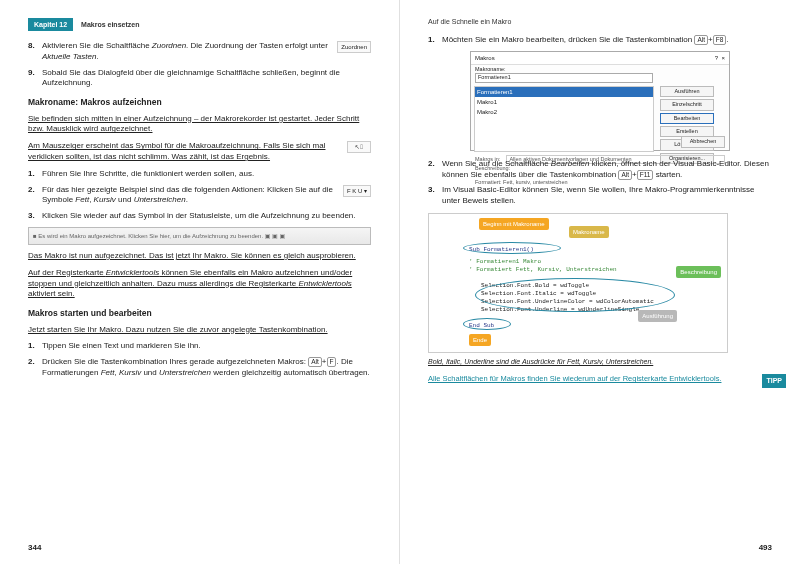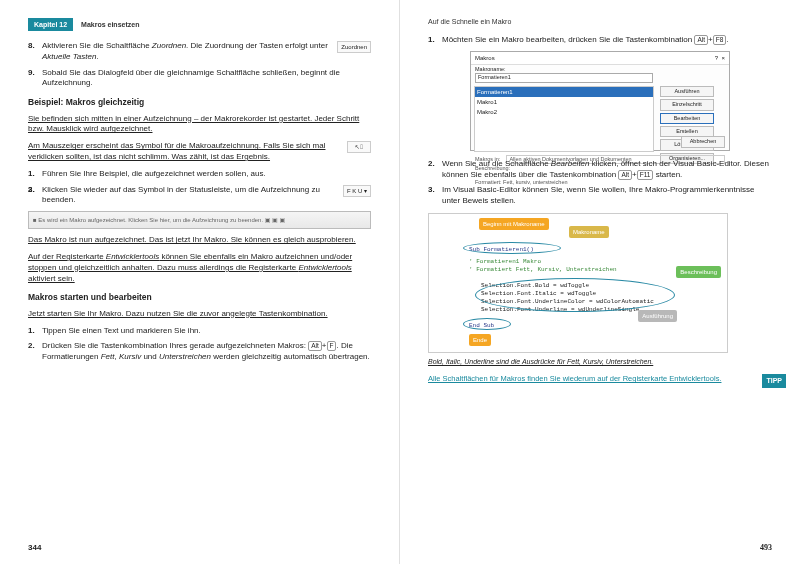--- a/index.html
+++ b/index.html
@@ -15,21 +15,21 @@
   .content ol { list-style: none; padding: 0; }
   .content li { margin-bottom: 5px; padding-left: 14px; position: relative; }
   .content li .num { position: absolute; left: 0; font-weight: bold; }
   h4 { font-size: 8.5px; font-weight: bold; margin: 8px 0 5px 0; color: #222; }
   .em { font-style: italic; }
   .inline-img-right { float: right; border: 1px solid #ccc; padding: 1px 3px; font-size: 6px; margin-left: 4px; min-width: 24px; text-align: center; background: #f9f9f9; }
   .toolbar-strip { width: 100%; height: 18px; background: linear-gradient(#f5f5f5,#e8e8e8); border: 1px solid #bbb; margin: 4px 0 6px 0; font-size: 6px; display:flex; align-items:center; padding:0 4px; color:#666; overflow:hidden;}
   .kbd { display: inline-block; border: 1px solid #999; border-radius: 2px; padding: 0 2px; font-size: 6.5px; background: #fff; line-height: 8px; }
   .page-num { position: absolute; bottom: 12px; font-size: 8px; font-weight: bold; color: #222; }
   .page-left .page-num { left: 28px; }
-  .page-right .page-num { right: 28px; font-family: Liberation Serif, serif; }
+  .page-right .page-num { right: 28px; }
   .dialog-fig { width: 260px; height: 100px; border: 1px solid #aaa; margin: 4px auto 8px auto; background: #fdfdfd; font-size: 6px; position: relative; }
   .dialog-title { background:#fff; border-bottom:1px solid #ddd; padding:2px 4px; display:flex; justify-content:space-between; }
   .dialog-body { display:flex; height:72px; }
   .dialog-list { width:180px; border:1px solid #ccc; margin:3px; background:#fff; }
   .dialog-list .sel { background:#2a6fbb; color:#fff; padding:1px 2px; }
   .dialog-btns { width:60px; padding:3px 3px; display:flex; flex-direction:column; gap:2px; }
   .dbtn { border:1px solid #bbb; background:#f5f5f5; text-align:center; padding:1px 0; font-size:5.5px; }
   .dialog-foot { font-size:5.5px; padding:0 4px; color:#555; display:flex; gap:6px; align-items:center;}
   .vb-fig { width: 300px; border: 1px solid #ccc; margin: 6px 0 4px 0; padding: 10px 8px; font-size: 6px; position:relative; min-height:140px;}
   .tag { color:#fff; padding:2px 4px; border-radius:2px; font-size:6px; display:inline-block; position:absolute;}
@@ -59,35 +59,36 @@
           <span class="num">8.</span>
           <span class="inline-img-right">Zuordnen</span>
           <span>Aktivieren Sie die Schaltfläche <span class="em">Zuordnen</span>. Die Zuordnung der Tasten erfolgt unter <span class="em">Aktuelle Tasten</span>.</span>
         </li>
         <li>
           <span class="num">9.</span>
           <span>Sobald Sie das Dialogfeld über die gleichnamige Schaltfläche schließen, beginnt die Aufzeichnung.</span>
         </li>
       </ol>
 
-      <h4>Beispiel: Makros gleichzeitig</h4>
+      <h4>Makroname: Makros aufzeichnen</h4>
       <p>Sie befinden sich mitten in einer Aufzeichnung – der Makrorekorder ist gestartet. Jeder Schritt bzw. Mausklick wird aufgezeichnet.</p>
       <p>
         <span class="inline-img-right">↖⌷</span>
         <span>Am Mauszeiger erscheint das Symbol für die Makroaufzeichnung. Falls Sie sich mal verklicken sollten, ist das nicht schlimm. Was zählt, ist das Ergebnis.</span>
       </p>
 
       <ol>
         <li>
           <span class="num">1.</span>
-          <span>Führen Sie Ihre Beispiel, die aufgezeichnet werden sollen, aus.</span>
+          <span>Führen Sie Ihre Schritte, die funktioniert werden sollen, aus.</span>
         </li>
         <li>
           <span class="num">2.</span>
           <span class="inline-img-right">F K U ▾</span>
+          <span>Für das hier gezeigte Beispiel sind das die folgenden Aktionen: Klicken Sie auf die Symbole <span class="em">Fett</span>, <span class="em">Kursiv</span> und <span class="em">Unterstreichen</span>.</span>
         </li>
         <li>
           <span class="num">3.</span>
           <span>Klicken Sie wieder auf das Symbol in der Statusleiste, um die Aufzeichnung zu beenden.</span>
         </li>
       </ol>
 
       <div class="toolbar-strip">■ Es wird ein Makro aufgezeichnet. Klicken Sie hier, um die Aufzeichnung zu beenden. ▣ ▣ ▣</div>
 
       <p>Das Makro ist nun aufgezeichnet. Das ist jetzt Ihr Makro. Sie können es gleich ausprobieren.</p>

